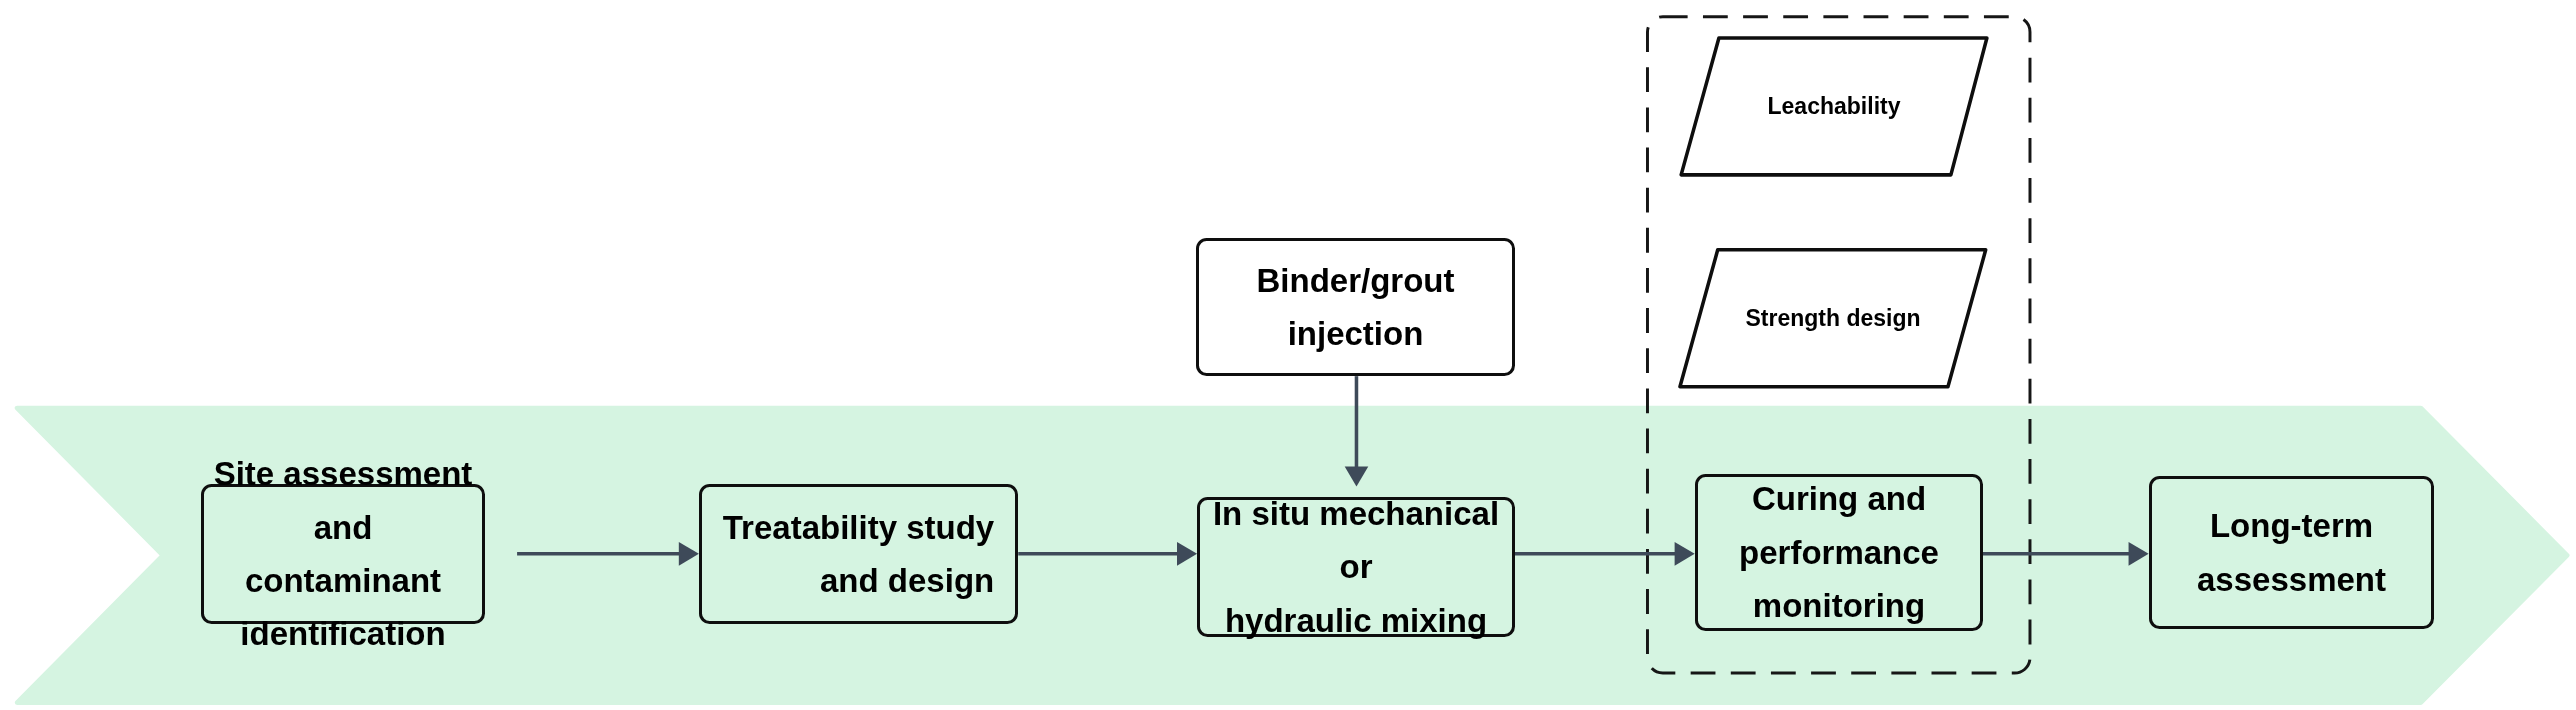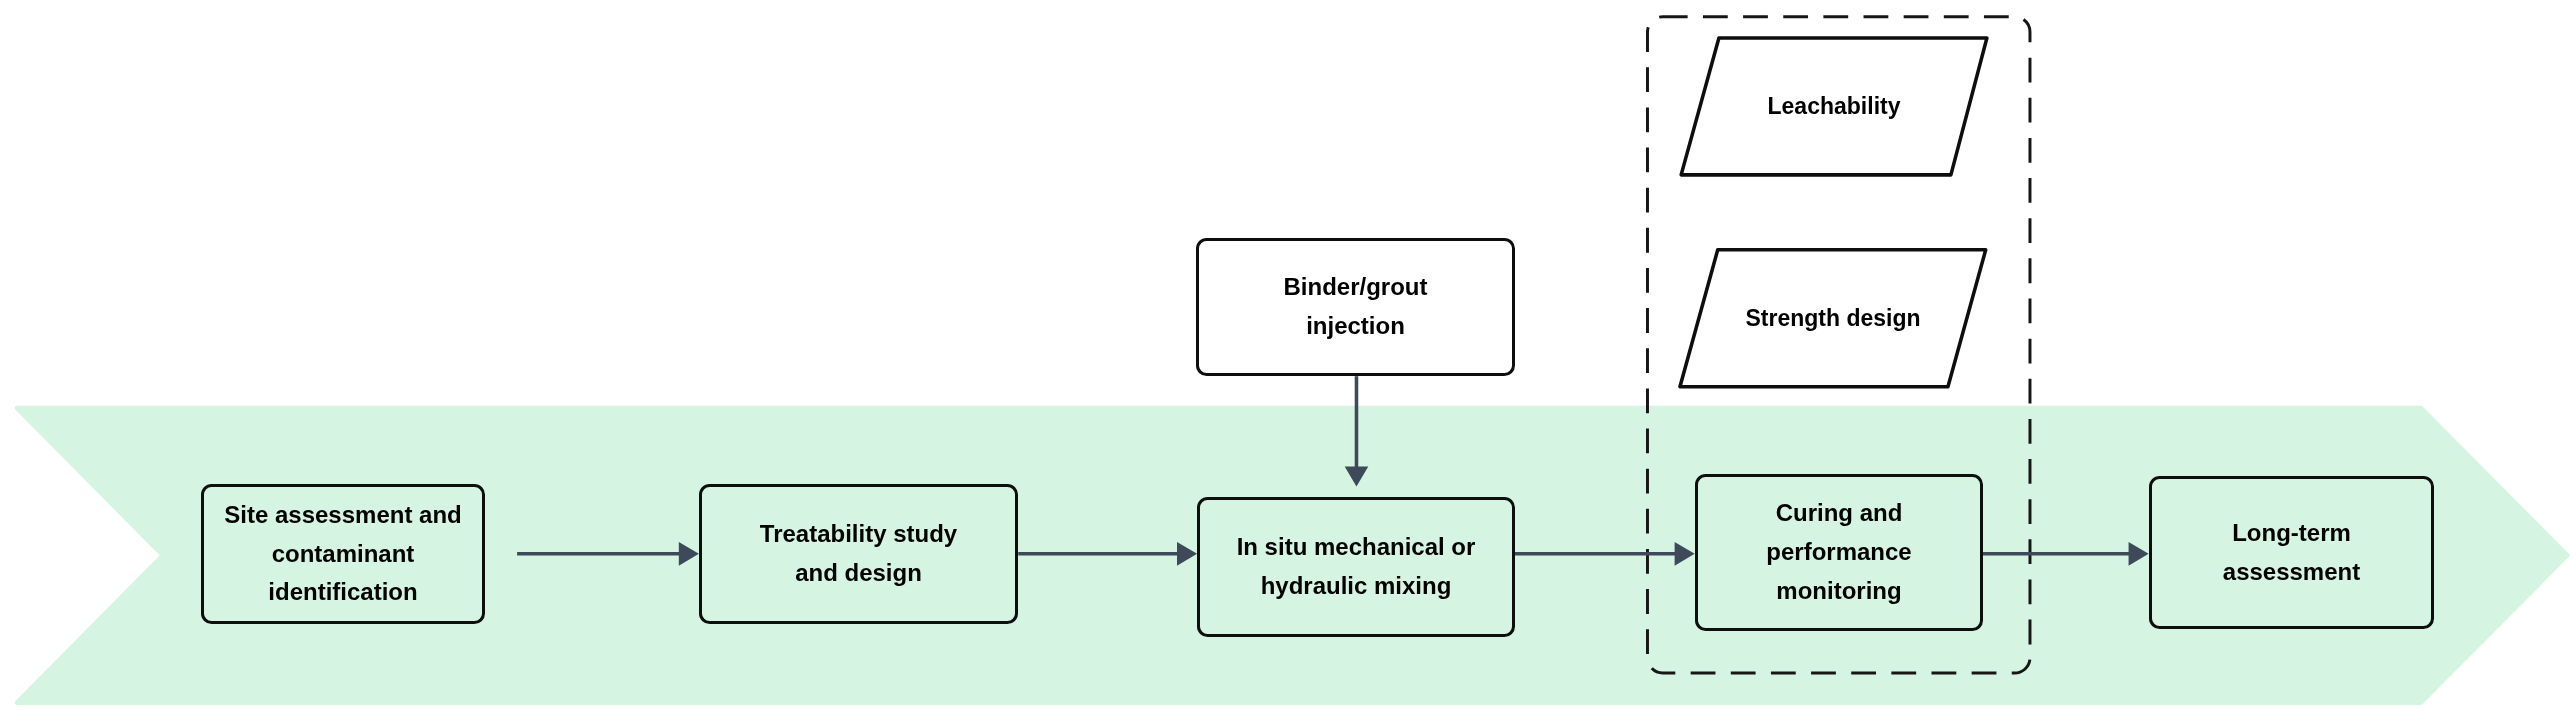--- a/index.html
+++ b/index.html
@@ -26,21 +26,21 @@
   .node {
     position: absolute;
     box-sizing: border-box;
     display: flex;
     align-items: center;
     justify-content: center;
     text-align: center;
     border: 3px solid #0e0e0e;
     border-radius: 10.6px;
     font-weight: bold;
-    font-size: 24px;
+    font-size: 33px;
     line-height: 1.62;
     color: #000000;
     white-space: pre-line;
   }
   .node-green { background: #d5f4e1; }
   .node-white { background: #ffffff; }
   .para-label {
     position: absolute;
     box-sizing: border-box;
     display: flex;
@@ -95,21 +95,21 @@
       <polygon points="2298,824 2278,790 2318,790" fill="#3e4a59"></polygon>
     </g>
   </svg>
 
   <div class="node node-green" style="left:201px; top:484px; width:284px; height:140px;">
     <span>Site assessment and
 contaminant
 identification</span>
   </div>
 
-  <div class="node node-green" style="left:699px; top:484px; width:319px; height:140px;">
+  <div class="node node-green" style="left:699px; top:484px; width:319px; height:140px;text-align:right;">
     <span>Treatability study
 and design</span>
   </div>
 
   <div class="node node-green" style="left:1197px; top:497px; width:318px; height:140px;">
     <span>In situ mechanical or
 hydraulic mixing</span>
   </div>
 
   <div class="node node-green" style="left:1695px; top:474px; width:288px; height:157px;">

